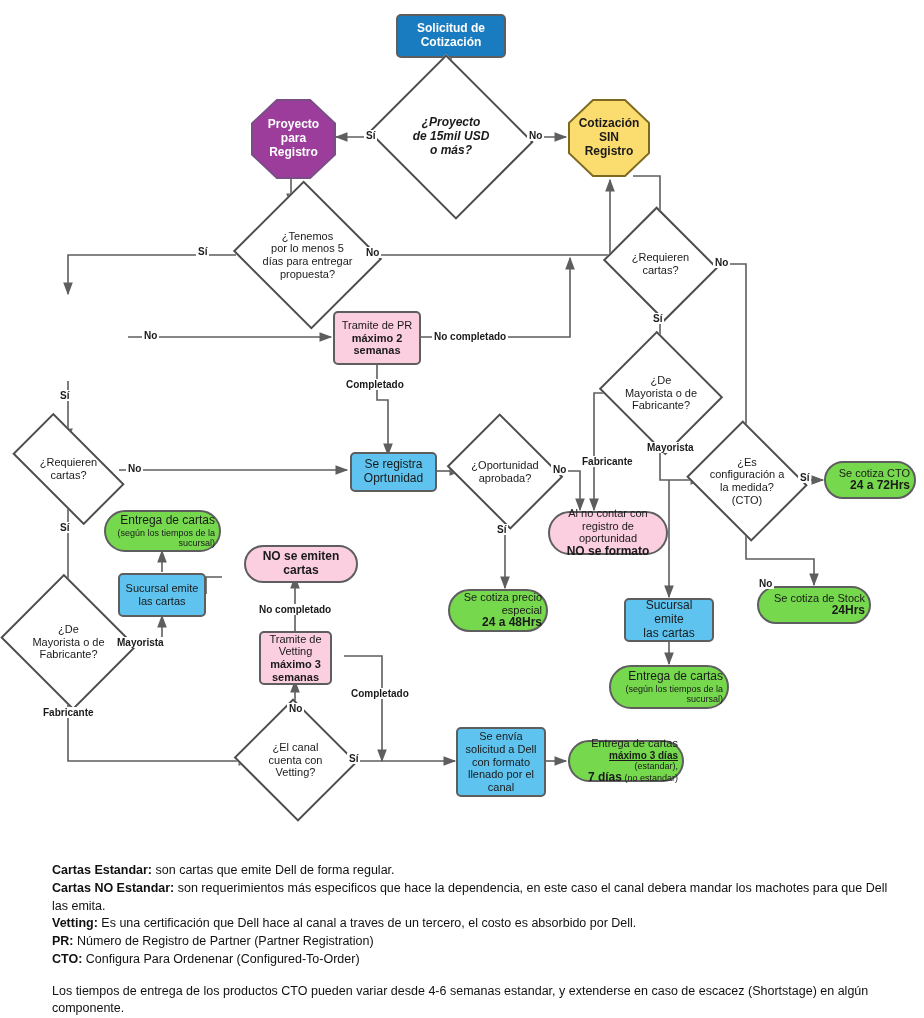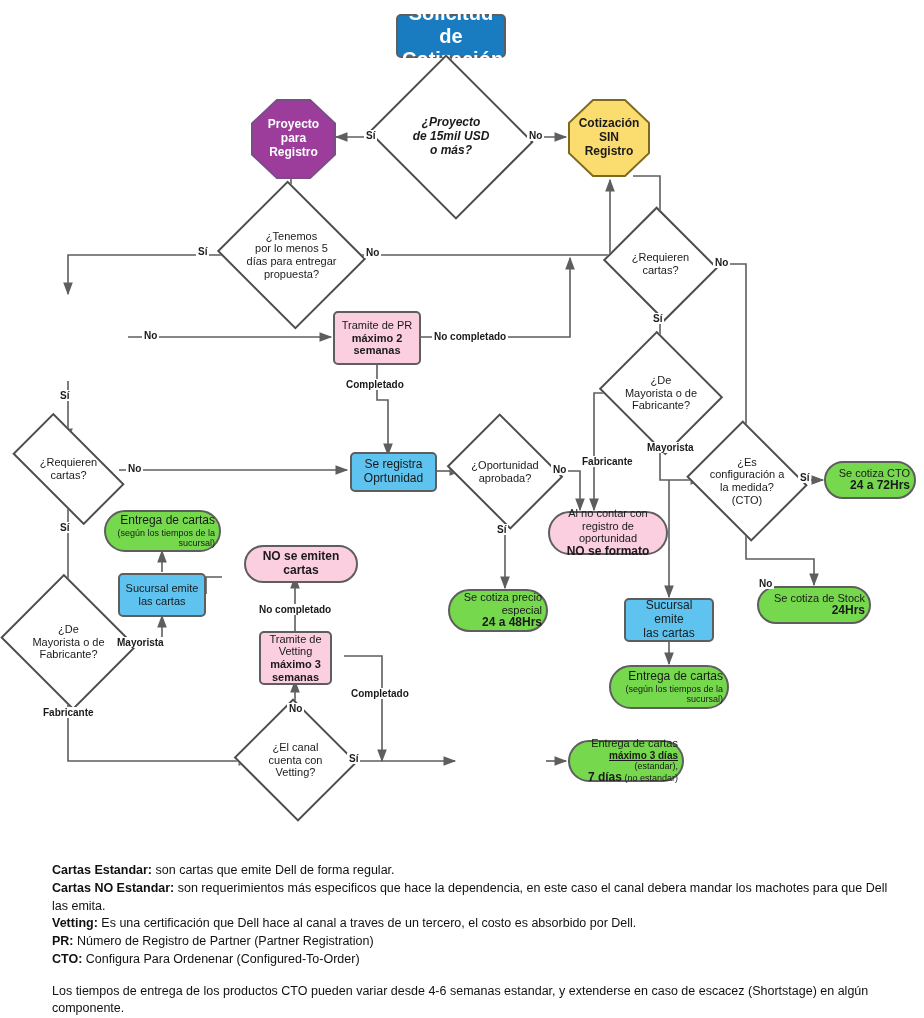--- a/index.html
+++ b/index.html
@@ -77,21 +77,21 @@
     text-align: center;
   }
 
   
   .fill-blue   { background: #5ec3ef; }
   .fill-blue-d { background: #1a7cc0; color: #ffffff; }
   .fill-pink   { background: #fbcee0; }
   .fill-green  { background: #76d84d; text-align: right; }
 
   
-  .t-title  { font-size: 20px; font-weight: bold; }
+  .t-title  { font-size: 12px; font-weight: bold; }
   .t-norm   { font-size: 12px; }
   .t-small  { font-size: 11px; }
   .t-tiny   { font-size: 9px; }
   .t-bold   { font-weight: bold; }
   .t-italic { font-style: italic; }
 
   .edge-label {
     position: absolute;
     font-size: 10px;
     font-weight: bold;
@@ -227,21 +227,21 @@
   <div class="shape-octagon-wrap node" style="left:568px; top:99px; width:82px; height:78px;">
     <div class="oct-fill" style="background:#7d6a20;"></div>
     <div class="oct-fill" style="background:#fbdc6e; left:2px; top:2px; right:2px; bottom:2px;"></div>
     <div class="inner t-norm t-bold" style="color:#1a1a1a;">
       <div>Cotización</div>
       <div>SIN</div>
       <div>Registro</div>
     </div>
   </div>
 
-  <div class="node shape-diamond" style="left:236px; top:205px; width:111px; height:100px;">
+  <div class="node shape-diamond" style="left:252px; top:205px; width:111px; height:100px;">
     <div class="dia-bg"></div>
     <div class="inner t-small">
       <div>¿Tenemos</div>
       <div>por lo menos 5</div>
       <div>días para entregar</div>
       <div>propuesta?</div>
     </div>
   </div>
 
 
@@ -303,20 +303,29 @@
 
   <div class="node shape-diamond" style="left:250px; top:718px; width:91px; height:84px;">
     <div class="dia-bg"></div>
     <div class="inner t-small">
       <div>¿El canal</div>
       <div>cuenta con</div>
       <div>Vetting?</div>
     </div>
   </div>
 
+  <div class="node shape-rect fill-blue" style="left:456px; top:727px; width:90px; height:70px;">
+    <div class="inner t-small">
+      <div>Se envía</div>
+      <div>solicitud a Dell</div>
+      <div>con formato</div>
+      <div>llenado por el</div>
+      <div>canal</div>
+    </div>
+  </div>
 
   <div class="node shape-round fill-green" style="left:568px; top:740px; width:116px; height:42px;">
     <div class="inner">
       <div class="t-small">Entrega de cartas</div>
       <div class="t-tiny">
         <span class="t-bold" style="font-size:10px;text-decoration:underline;">máximo 3 días</span>
         <span>(estandar),</span>
       </div>
       <div class="t-tiny">
         <span class="t-bold" style="font-size:12px;">7 días</span>

